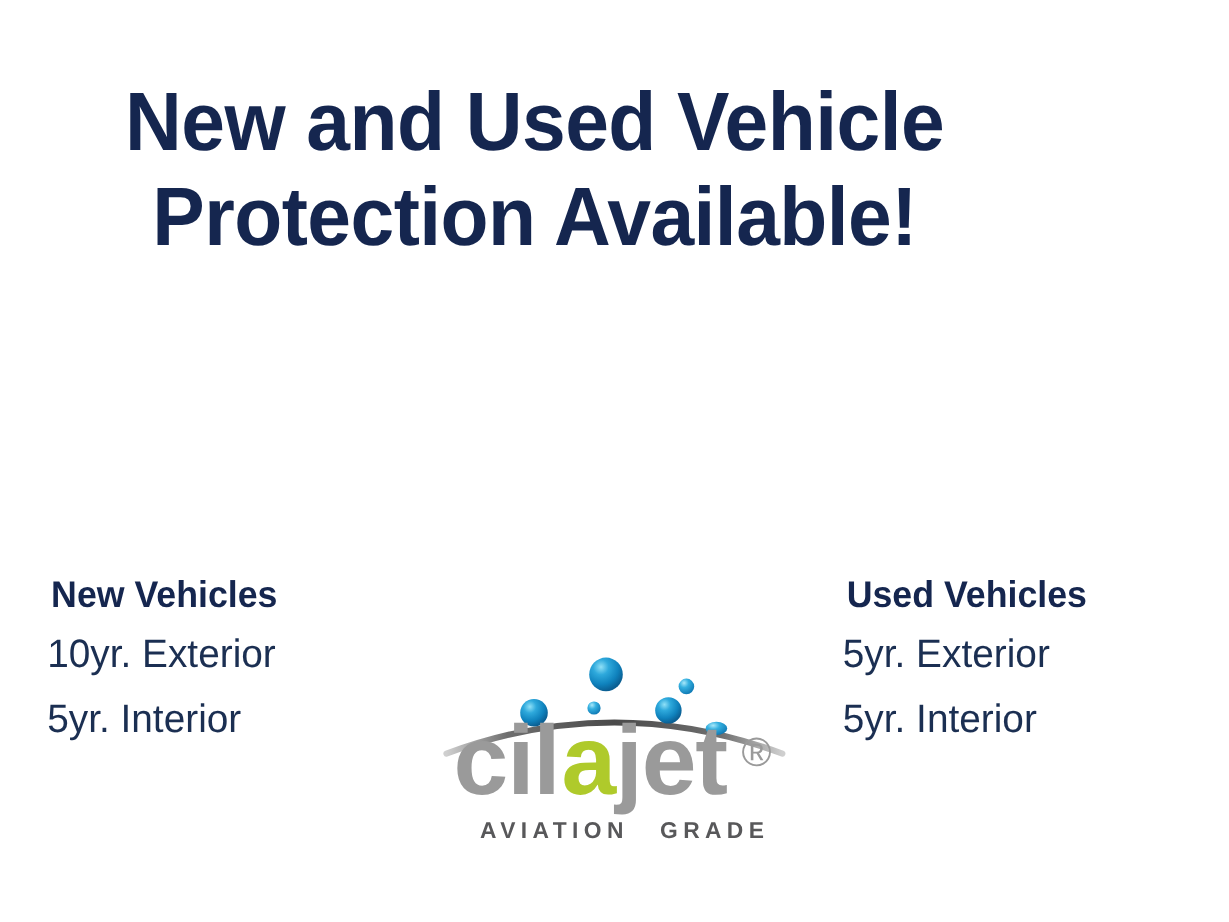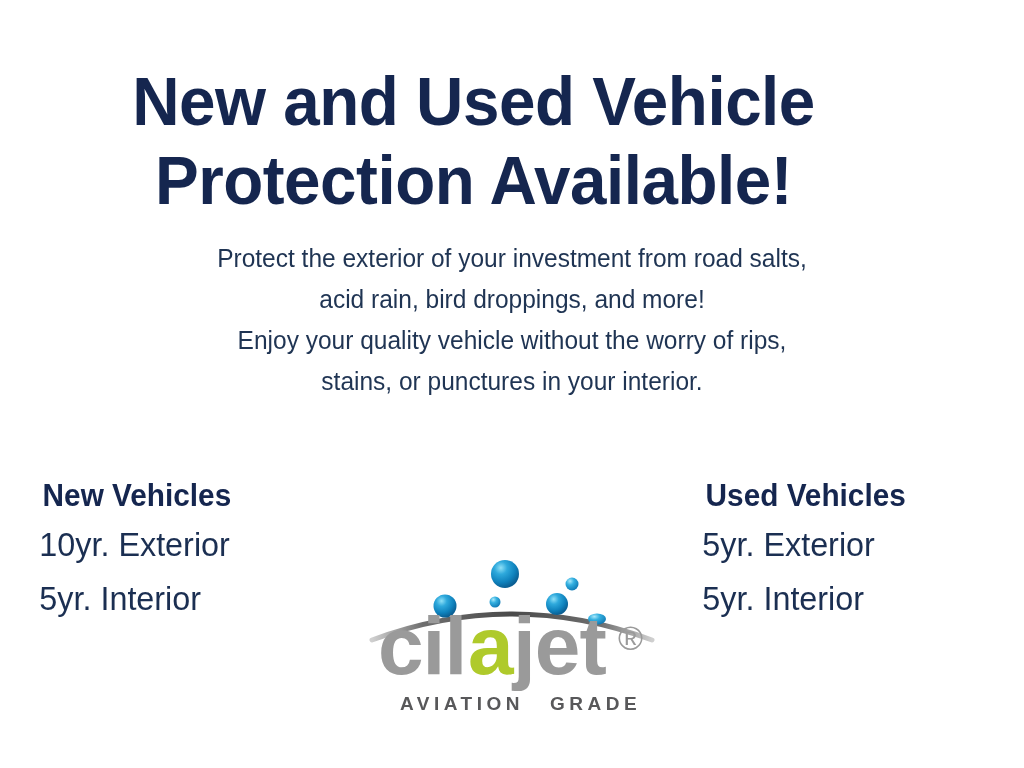--- a/index.html
+++ b/index.html
@@ -20,21 +20,20 @@
     overflow: hidden;
   }
 
   
   .title-block {
     position: absolute;
     left: 0;
     top: 62px;
     width: 891px;
     text-align: center;
-    margin-left: 28px;
   }
   .title-line {
     display: block;
     font-family: "Liberation Sans", "DejaVu Sans", sans-serif;
     font-weight: 700;
     font-size: 69px;
     line-height: 79px;
     letter-spacing: -0.5px;
     color: #15264f;
     transform: scaleX(0.95);
@@ -85,42 +84,36 @@
     line-height: 54px;
     color: #1b2f52;
     white-space: nowrap;
     transform: scaleX(0.98);
   }
 
   
   #logo {
     position: absolute;
     left: 366px;
-    top: 552px;
+    top: 540px;
     width: 292px;
     height: 176px;
   }
   #logo svg { display: block; }
 </style>
 </head>
 <body>
 
 <div id="slide">
 
   <div class="title-block">
     <span class="title-line">New and Used Vehicle</span>
     <span class="title-line">Protection Available!</span>
   </div>
 
-  <div class="body-block">
-    <span class="body-line">Protect the exterior of your investment from road salts,</span>
-    <span class="body-line">acid rain, bird droppings, and more!</span>
-    <span class="body-line">Enjoy your quality vehicle without the worry of rips,</span>
-    <span class="body-line">stains, or punctures in your interior.</span>
-  </div>
 
   <div class="col col-left">
     <span class="col-head">New Vehicles</span>
     <span class="col-item">10yr. Exterior</span>
     <span class="col-item">5yr. Interior</span>
   </div>
 
   <div class="col col-right">
     <span class="col-head">Used Vehicles</span>
     <span class="col-item">5yr. Exterior</span>

